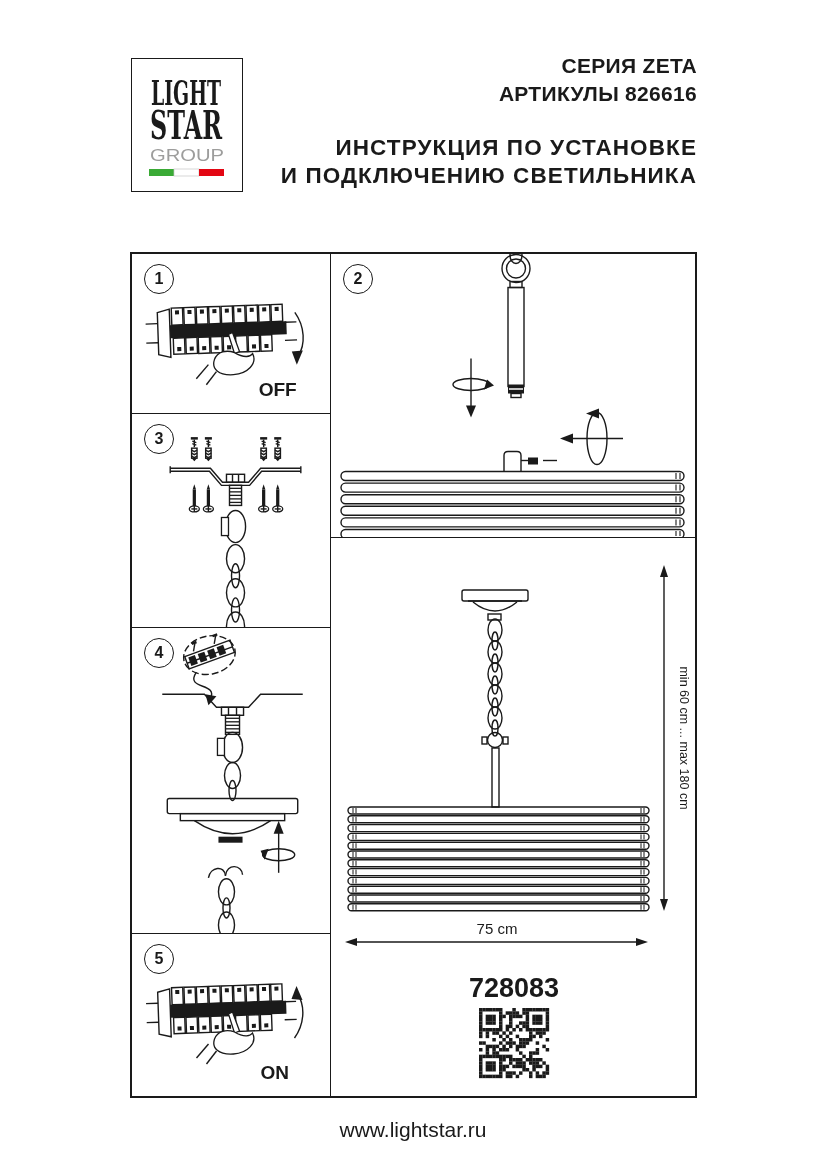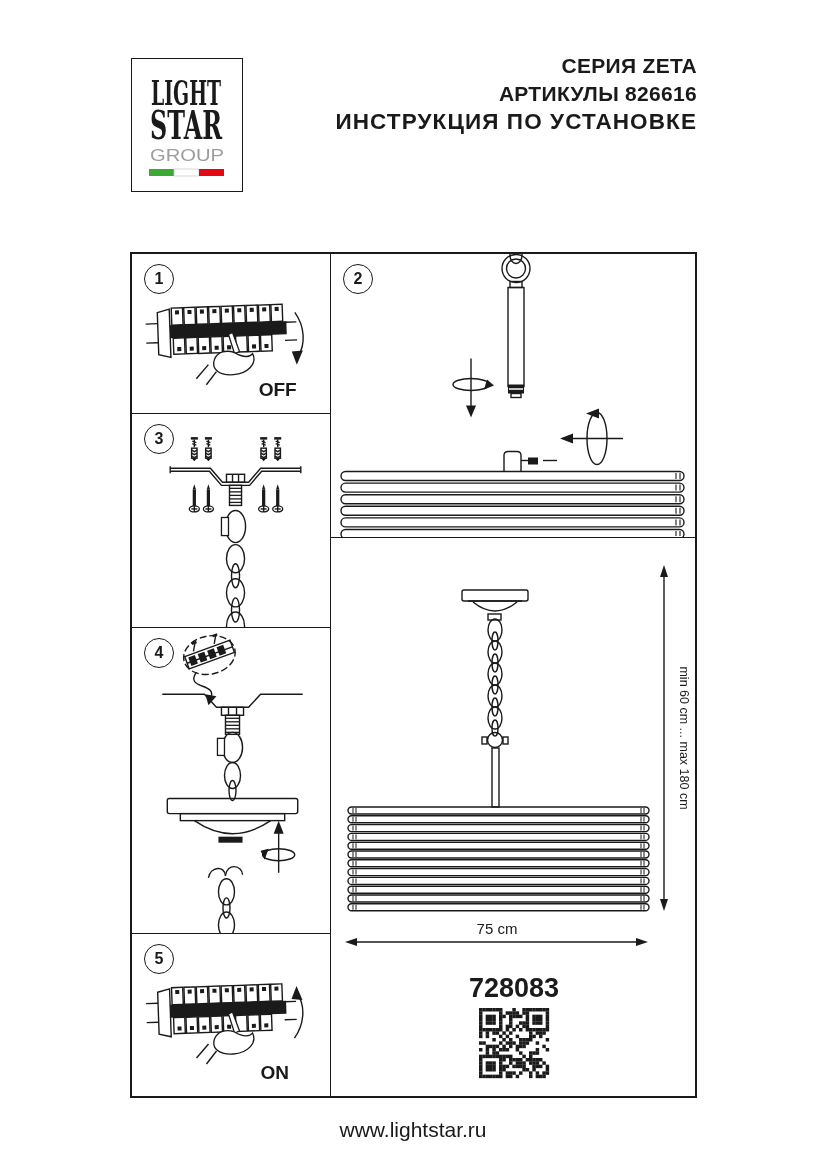--- a/index.html
+++ b/index.html
@@ -14,21 +14,21 @@
     border:1.5px solid #1a1a1a;background:#fff;box-sizing:border-box;
   }
   .logo-box svg{position:absolute;left:0;top:0;}
   .header-right{
     position:absolute;right:129px;top:52px;text-align:right;
   }
   .h-series,.h-articles{
     font-size:21px;font-weight:bold;line-height:28px;letter-spacing:.3px;color:#1a1a1a;
   }
   .h-title{
-    font-size:22.5px;font-weight:bold;line-height:28px;
+    margin-top:26px;font-size:22.5px;font-weight:bold;line-height:28px;
     letter-spacing:1.1px;color:#1a1a1a;
   }
   
   .grid{
     position:absolute;left:130px;top:252px;width:567px;height:846px;
     border:2px solid #1a1a1a;box-sizing:border-box;
   }
   .panel{position:absolute;box-sizing:border-box;overflow:hidden;}
   .panel svg.draw{position:absolute;left:0;top:0;width:100%;height:100%;}
   #panel1{left:0;top:0;width:199px;height:160px;border-right:1.5px solid #1a1a1a;border-bottom:1.5px solid #1a1a1a;}
@@ -148,20 +148,21 @@
         <rect x="67" y="110" width="25" height="7" fill="#e30613"></rect>
       </g>
     </svg>
   </div>
 
   <div class="header-right">
     <div class="h-series">СЕРИЯ ZETA</div>
     <div class="h-articles">АРТИКУЛЫ 826616</div>
     <div class="h-title">
       <div>ИНСТРУКЦИЯ ПО УСТАНОВКЕ</div>
+      <div>И ПОДКЛЮЧЕНИЮ СВЕТИЛЬНИКА</div>
     </div>
   </div>
 
   <div class="grid">
 
     <div class="panel" id="panel1">
       <div class="step-circle">1</div>
       <svg class="draw" viewBox="0 0 197 158">
         <use href="#breaker-unit" transform="translate(14,46)"></use>
         <path class="ln" d="M162,58 C172,72 173,90 165,102" stroke-width="2"></path>

